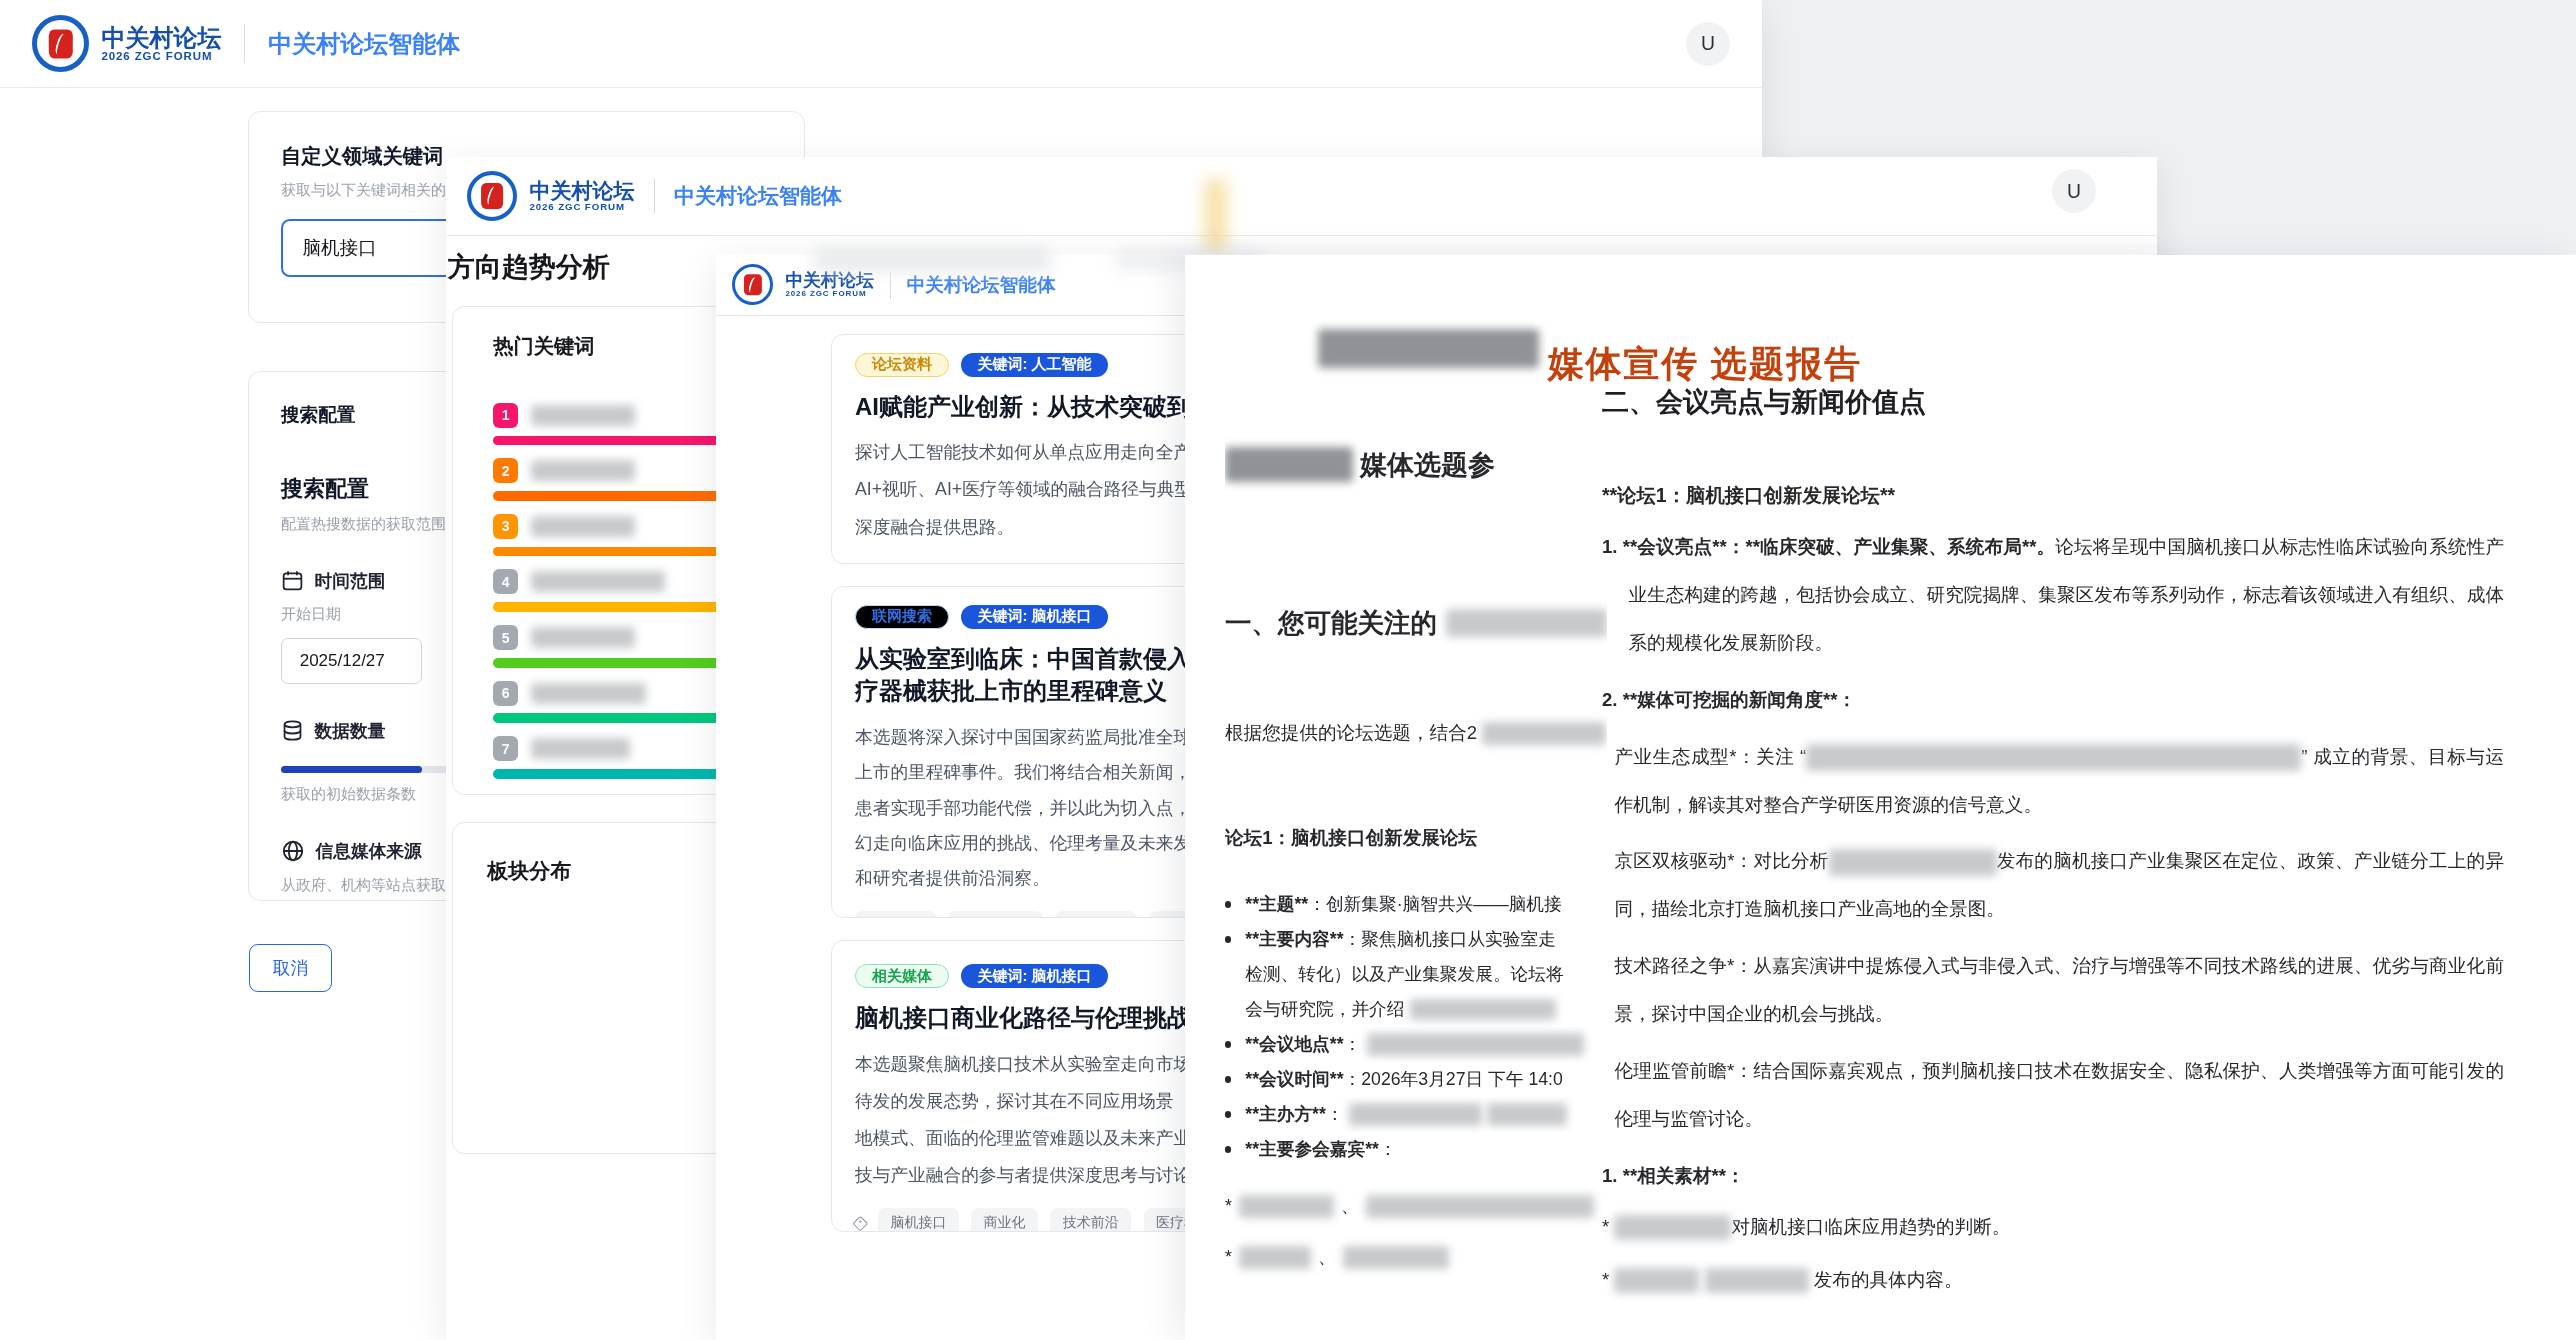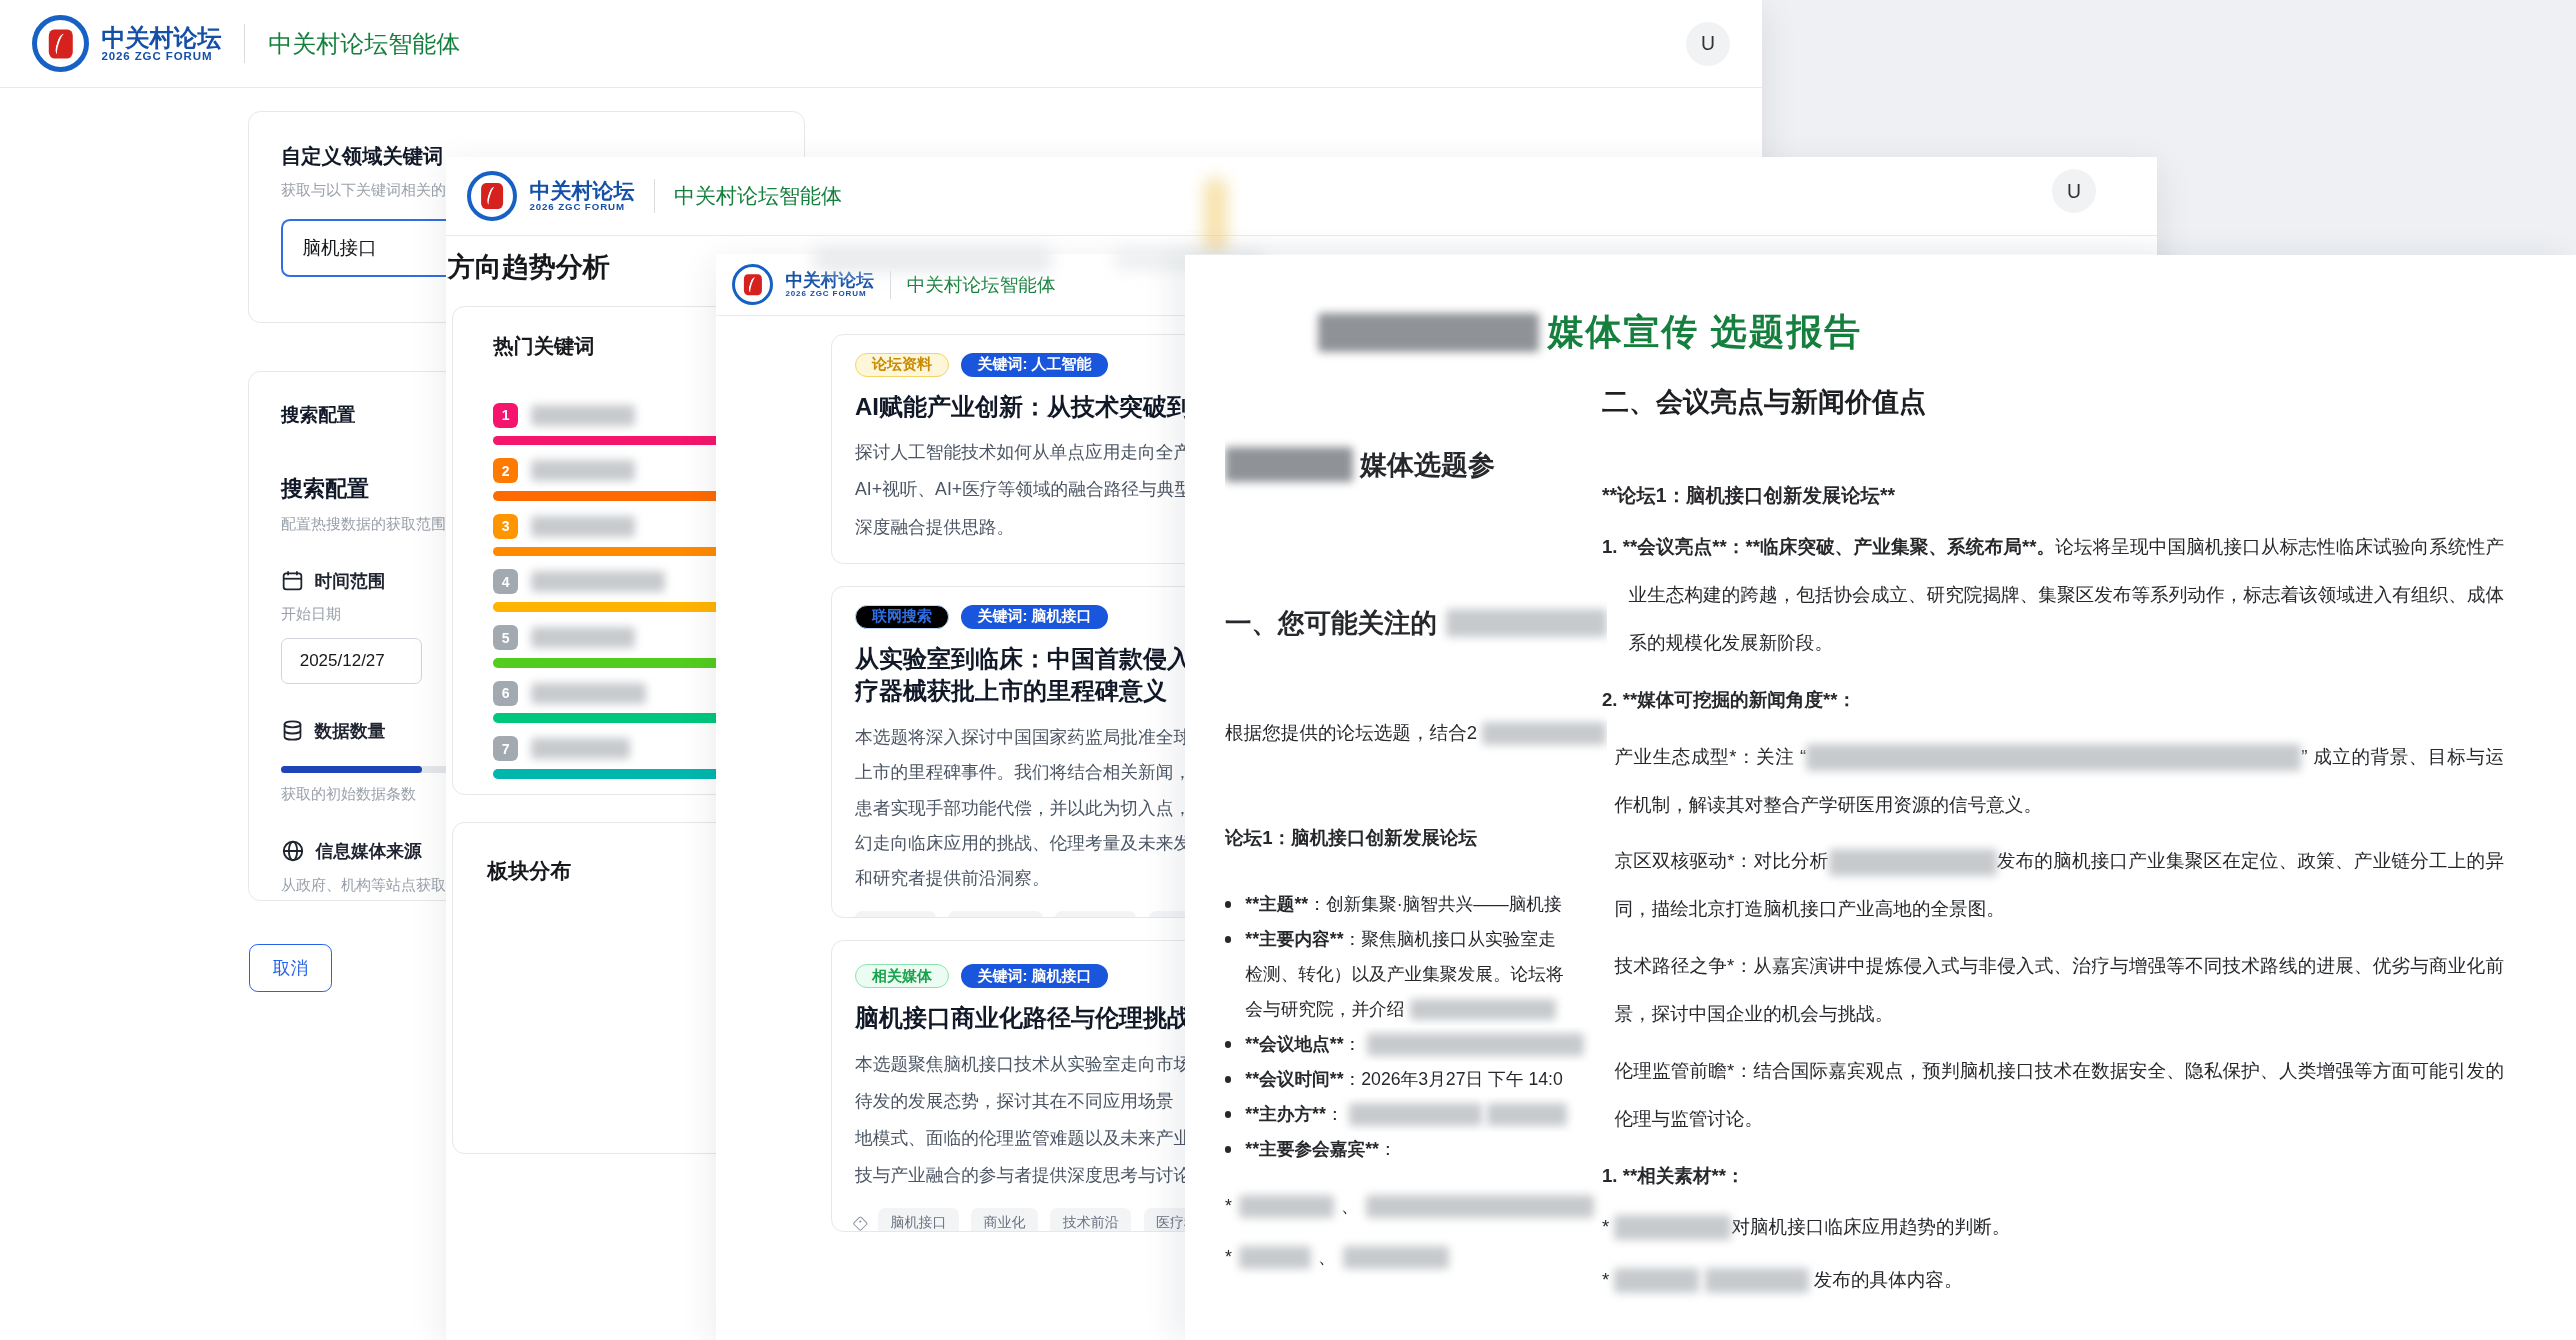--- a/index.html
+++ b/index.html
@@ -13,21 +13,21 @@
   .hdr { display:flex; align-items:center; border-bottom:0.9px solid #e9eaec; background:#fff; }
   .emblem { border-radius:50%; border:5.3px solid #1761c4; background:#fff; position:relative; flex:none; }
   .emblem::before { content:""; position:absolute; left:50%; top:50%; transform:translate(-50%,-50%);
     width:52%; height:62%; background:#d6221f; border-radius:22%; }
   .emblem::after { content:""; position:absolute; left:50%; top:50%; transform:translate(-50%,-50%) rotate(18deg);
     width:14%; height:46%; border-left:2.7px solid #fff; border-radius:50%; }
   .brandtxt { line-height:1.05; margin-left:12.4px; flex:none; }
   .brandtxt .cn { color:#1550a8; font-weight:bold; }
   .brandtxt .en { color:#1550a8; font-weight:bold; letter-spacing:0.9px; }
   .hdiv { width:0.9px; background:#d9dbde; flex:none; }
-  .apptitle { color:#15803d; font-weight:normal; white-space:nowrap; }
+  .apptitle { color:#3b82f6; font-weight:bold; white-space:nowrap; }
   .avatar { border-radius:50%; background:#f1f2f3; color:#2f3237; display:flex; align-items:center;
     justify-content:center; font-size:19.4px; flex:none; }
 
   .card { background:#fff; border:0.9px solid #e5e7eb; border-radius:12.4px; position:absolute; overflow:hidden; }
 
   .redact { display:inline-block; background:#c7cacd; filter:blur(4.4px); border-radius:3.5px; vertical-align:middle; }
   .redact.dark { background:#8f9397; }
   .blob { position:absolute; filter:blur(8px); border-radius:8.8px; }
 
   
@@ -104,21 +104,21 @@
   .c1 .tdesc div, .c3 .tdesc div { line-height:2.1; }
   .c2 .tdesc div { line-height:2.0; }
   .tagrow { display:flex; gap:12.4px; align-items:center; margin-top:14px; }
   .tagic { width:10.6px; height:10.6px; border:1.8px solid #8a9099; border-radius:1.8px; transform:rotate(45deg); flex:none; position:relative; }
   .tagic::after{ content:""; position:absolute; left:1.8px; top:1.8px; width:2.7px; height:2.7px; border-radius:50%; background:#8a9099; }
   .gtag { background:#f3f4f6; color:#6b7280; font-size:14px; border-radius:7px; padding:6.2px 12.4px; white-space:nowrap; flex:none; }
 
   
   #w4 { left:1185px; top:255px; width:1391px; height:1086px; box-shadow:-12.4px 0 30px rgba(30,40,60,.08); color:#26282c; }
   .doctitle { position:absolute; left:133px; top:53px; display:flex; align-items:center; gap:8.8px; }
-  .doctitle .t { font-size:36px; font-weight:bold; color:#15803d; letter-spacing:1.8px; white-space:nowrap; }
+  .doctitle .t { font-size:36px; font-weight:bold; color:#c2410c; letter-spacing:1.8px; white-space:nowrap;margin-top:32px; }
   .dcol { position:absolute; top:0; }
   .dleft { left:40px; width:382px; overflow:hidden; height:1086px; }
   .dright { left:417px; width:902px; overflow:hidden; height:1086px; }
 
   .dl-sub { margin-top:190px; height:39px; display:flex; align-items:center; gap:7px;
     font-size:27px; font-weight:bold; color:#26282c; white-space:nowrap; }
   .dl-h1 { margin-top:120px; height:37px; font-size:26.5px; font-weight:bold; white-space:nowrap;
     display:flex; align-items:center; gap:8.8px; }
   .dl-intro { margin-top:78px; height:28px; font-size:18.6px; white-space:nowrap; display:flex; align-items:center; gap:5.3px; }
   .dl-forum { margin-top:78px; height:28px; font-size:18.6px; font-weight:bold; white-space:nowrap; }

